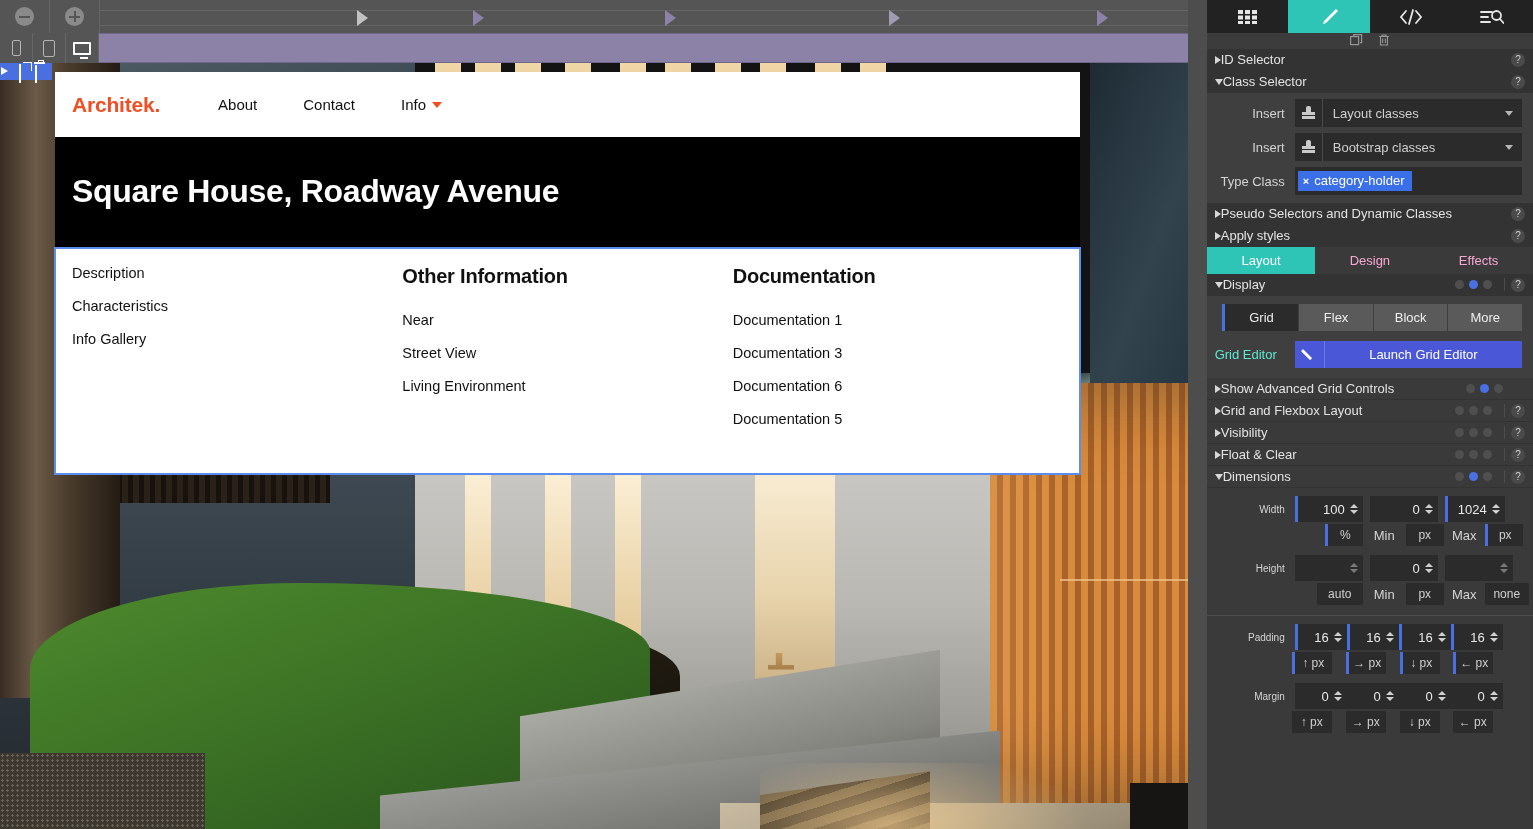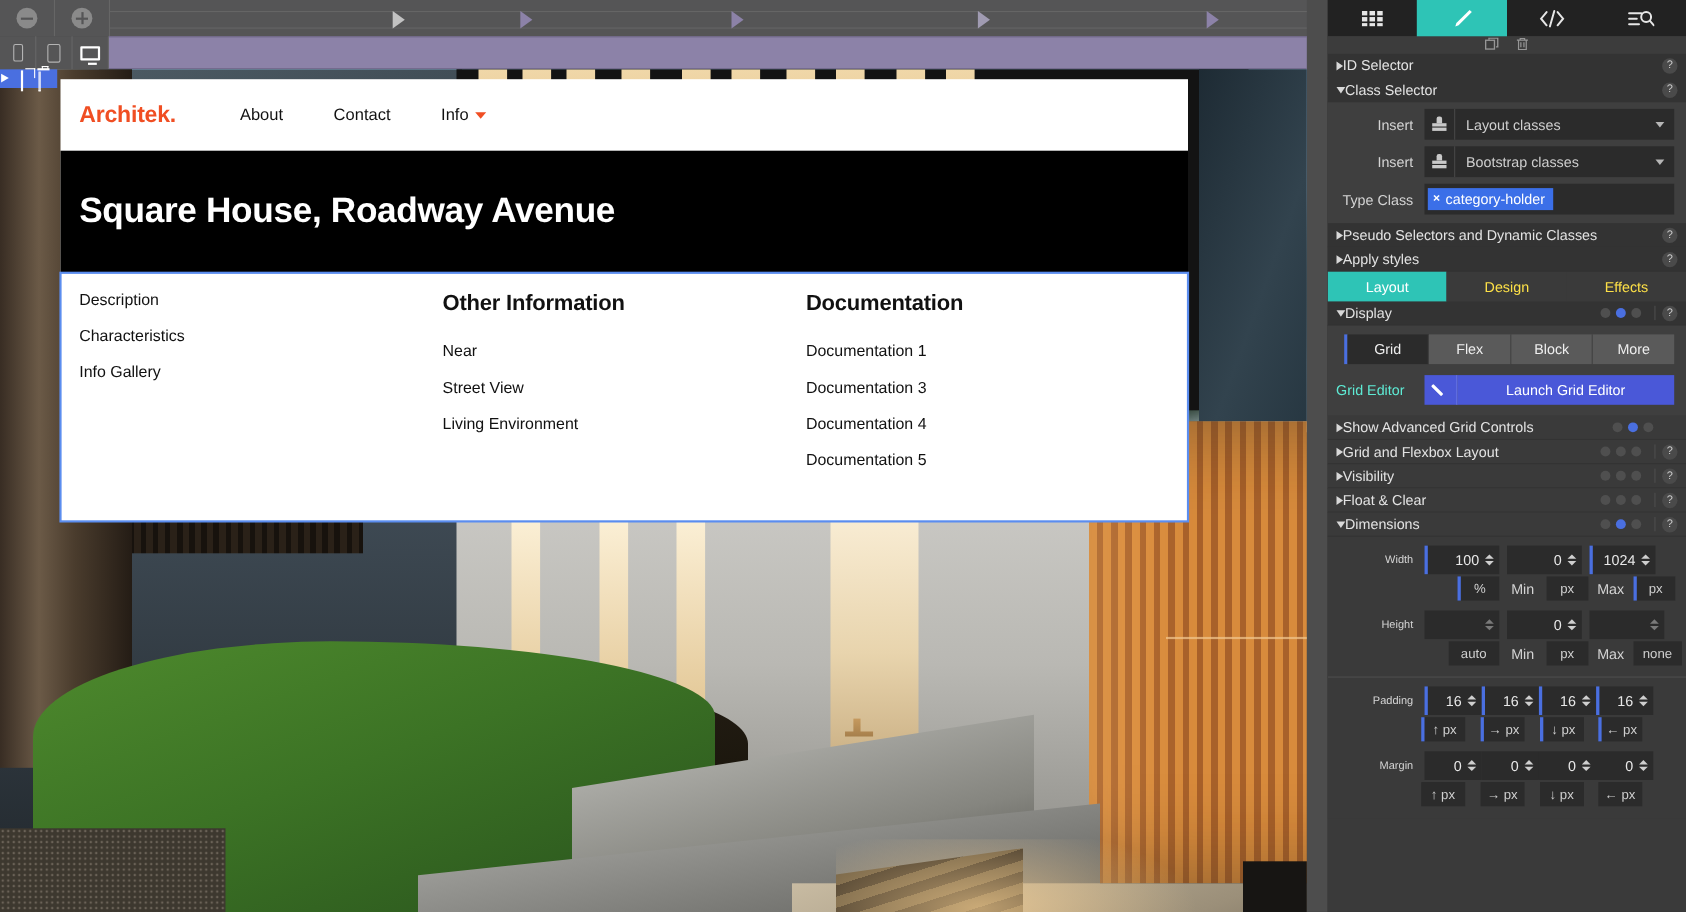--- a/index.html
+++ b/index.html
@@ -153,21 +153,21 @@
   .stamp::after{content:"";position:absolute;left:0;top:6px;width:13px;height:3px;background:#c9c9c9;box-shadow:0 4px 0 0 #c9c9c9;}
   .select-box { flex:1; margin-right:11px; height:28px; background:#2b2b2b; display:flex; align-items:center;
                 padding:0 10px; color:#cfcfcf; font-size:13px; position:relative;}
   .select-box .dncaret{ position:absolute; right:9px; top:12px; width:0;height:0;
      border-left:4.5px solid transparent;border-right:4.5px solid transparent;border-top:5px solid #b6b6b6;}
   .typeclass-box { flex:1; margin-right:11px; height:28px; background:#2b2b2b; display:flex; align-items:center; padding:0 3px;}
   .chip { background:#3b6fe8; color:#fff; font-size:13px; padding:2px 7px 3px 5px; display:flex; align-items:center; gap:5px;}
   .chip .x { font-weight:bold; font-size:11px; }
 
   #seg-tabs { display:flex; height:27px; }
-  .seg { flex:1; display:flex; align-items:center; justify-content:center; font-size:13px; color:#fde047; background:#3a3a3a; }
+  .seg { flex:1; display:flex; align-items:center; justify-content:center; font-size:13px; color:#f9a8d4; background:#3a3a3a; }
   .seg.active { background:#2ec4b6; color:#fff; }
 
   .disp-area { background:#3f3f3f; padding:8px 0 10px 0; }
   .btngroup { display:flex; margin:0 11px 0 15px; border-left:3px solid #4a6fe0; }
   .bg-btn { flex:1; height:27px; display:flex;align-items:center;justify-content:center; font-size:13px;
             background:#5a5a5a; color:#eee; border-right:1px solid #3f3f3f;}
   .bg-btn:last-child{border-right:none;}
   .bg-btn.sel { background:#2b2b2b; }
   .grideditor-row { display:flex; align-items:center; margin-top:10px; }
   .ge-label { width:88px; text-align:center; padding-right:10px; font-size:13px;color:#5eead4;}
@@ -314,21 +314,21 @@
         <div class="col">
           <h2>Other Information</h2>
           <div class="item">Near</div>
           <div class="item">Street View</div>
           <div class="item">Living Environment</div>
         </div>
         <div class="col">
           <h2>Documentation</h2>
           <div class="item">Documentation 1</div>
           <div class="item">Documentation 3</div>
-          <div class="item">Documentation 4</div>
+          <div class="item">Documentation 6</div>
           <div class="item">Documentation 5</div>
         </div>
       </div>
     </div>
   </div>
 
   <div id="rp">
 
     <div id="rp-nav">
       <div class="rp-tab">

